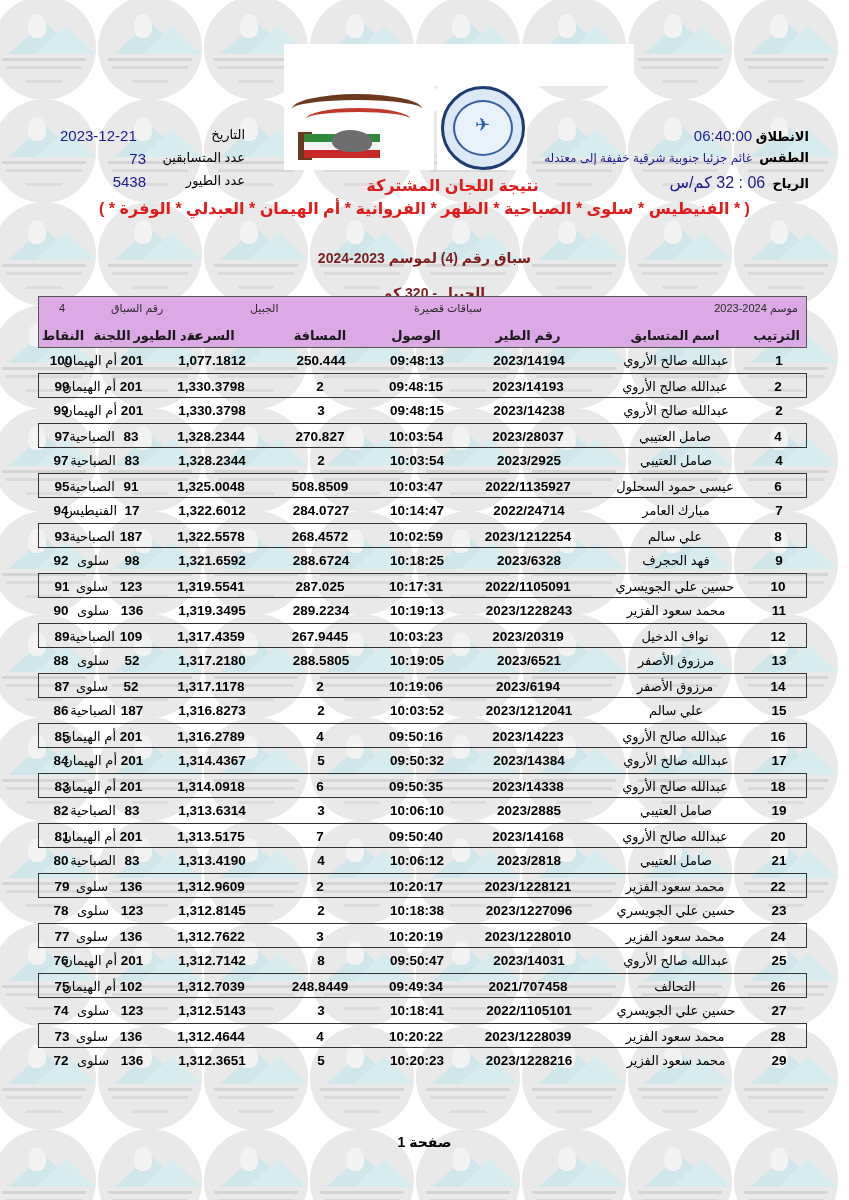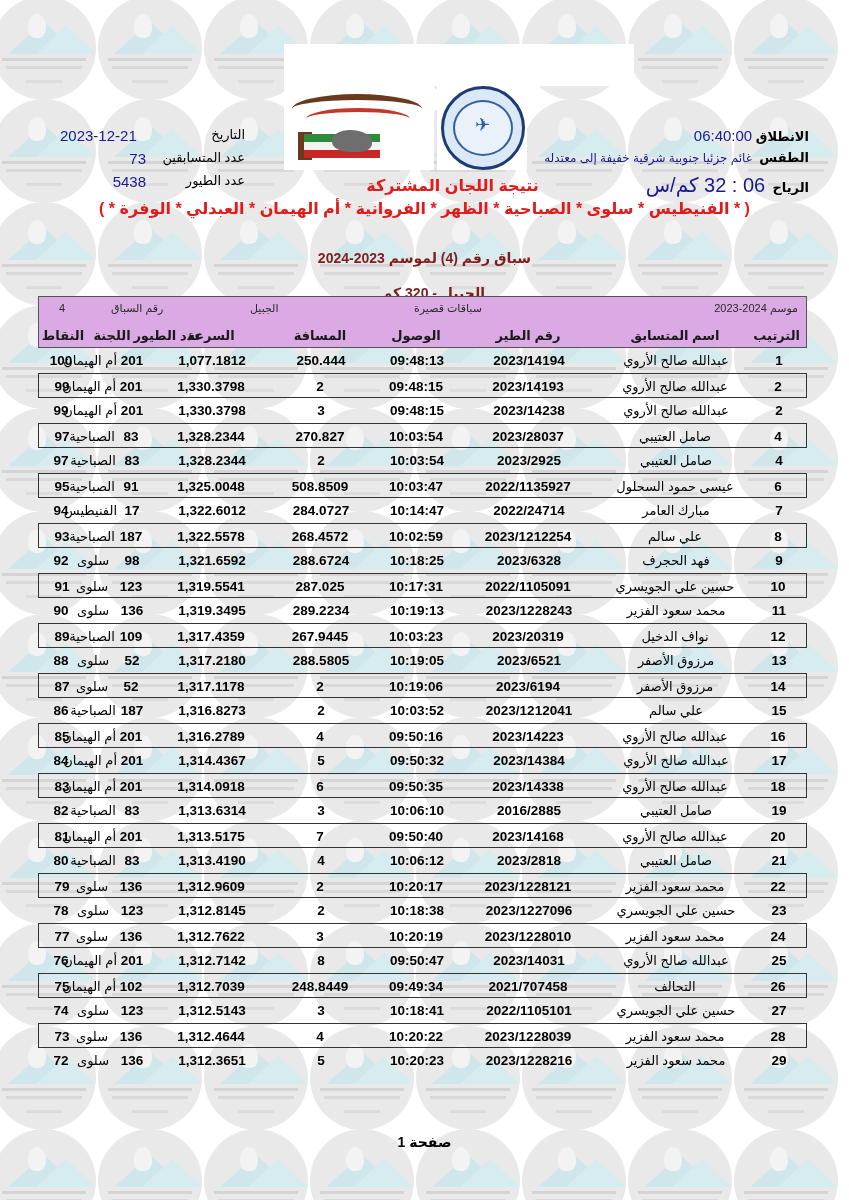--- a/index.html
+++ b/index.html
@@ -31,21 +31,21 @@
   .logo-left .flag-b { position: absolute; left: 14px; top: 46px; width: 14px; height: 28px; background: #6b3a1e; }
   .logo-left .pigeon { position: absolute; left: 48px; top: 44px; width: 40px; height: 22px; background: #6e6e6e; border-radius: 50% 60% 40% 50%; }
 
   .logo-right { position: absolute; left: 437px; top: 86px; width: 90px; height: 84px; background: #fff; }
   .logo-right .ring { position: absolute; left: 4px; top: 0px; width: 84px; height: 84px; border-radius: 50%; border: 3px solid #1d3c73; background: #dbe9f7; }
   .logo-right .inner { position: absolute; left: 16px; top: 14px; width: 60px; height: 56px; border-radius: 50%; border: 2px solid #355fa3; background: #e9f2fb; }
   .logo-right .mark { position: absolute; left: 38px; top: 28px; font-size: 18px; color: #2a5cab; font-weight: bold; }
 
   .hdr-row { position: absolute; font-size: 13px; white-space: nowrap; }
   .hdr-label { color: #000; }
-  .hdr-val { color: #1a1a8c; font-size: 20px; }
+  .hdr-val { color: #1a1a8c; font-size: 16px; }
 
   .red-title { position: absolute; left: 0; width: 849px; text-align: center; color: #e01b1b; font-weight: bold; }
   .purple-title { position: absolute; left: 0; width: 849px; text-align: center; color: #7f1d1d; font-weight: bold; font-size: 14px; }
 
   .table-wrap { position: absolute; left: 38px; top: 296px; width: 769px; }
   .tbl-head { background: #dba9e4; border: 1px solid #555; height: 52px; position: relative; }
   .tbl-head .sub { position: absolute; top: 5px; font-size: 11px; color: #2b2b2b; white-space: nowrap; }
   .tbl-head .colh { position: absolute; top: 31px; font-size: 13px; font-weight: bold; color: #1a1a1a; white-space: nowrap; text-align: center; }
 
   .row { position: relative; height: 25px; font-size: 13.5px; font-weight: bold; white-space: nowrap; }
@@ -1093,21 +1093,21 @@
           <span class="c c-arr">09:50:35</span>
           <span class="c c-dist">6</span>
           <span class="c c-speed">1,314.0918</span>
           <span class="c c-birds">201</span>
           <span class="c c-loft loft" dir="rtl">أم الهيمان</span>
           <span class="c c-pts">83</span>
         </div>
         <div class="row">
           <span class="c c-rank">19</span>
           <span class="c c-name name" dir="rtl">صامل العتيبي</span>
-          <span class="c c-ring">2016/2885</span>
+          <span class="c c-ring">2023/2885</span>
           <span class="c c-arr">10:06:10</span>
           <span class="c c-dist">3</span>
           <span class="c c-speed">1,313.6314</span>
           <span class="c c-birds">83</span>
           <span class="c c-loft loft" dir="rtl">الصباحية</span>
           <span class="c c-pts">82</span>
         </div>
         <div class="row boxed">
           <span class="c c-rank">20</span>
           <span class="c c-name name" dir="rtl">عبدالله صالح الأروي</span>

